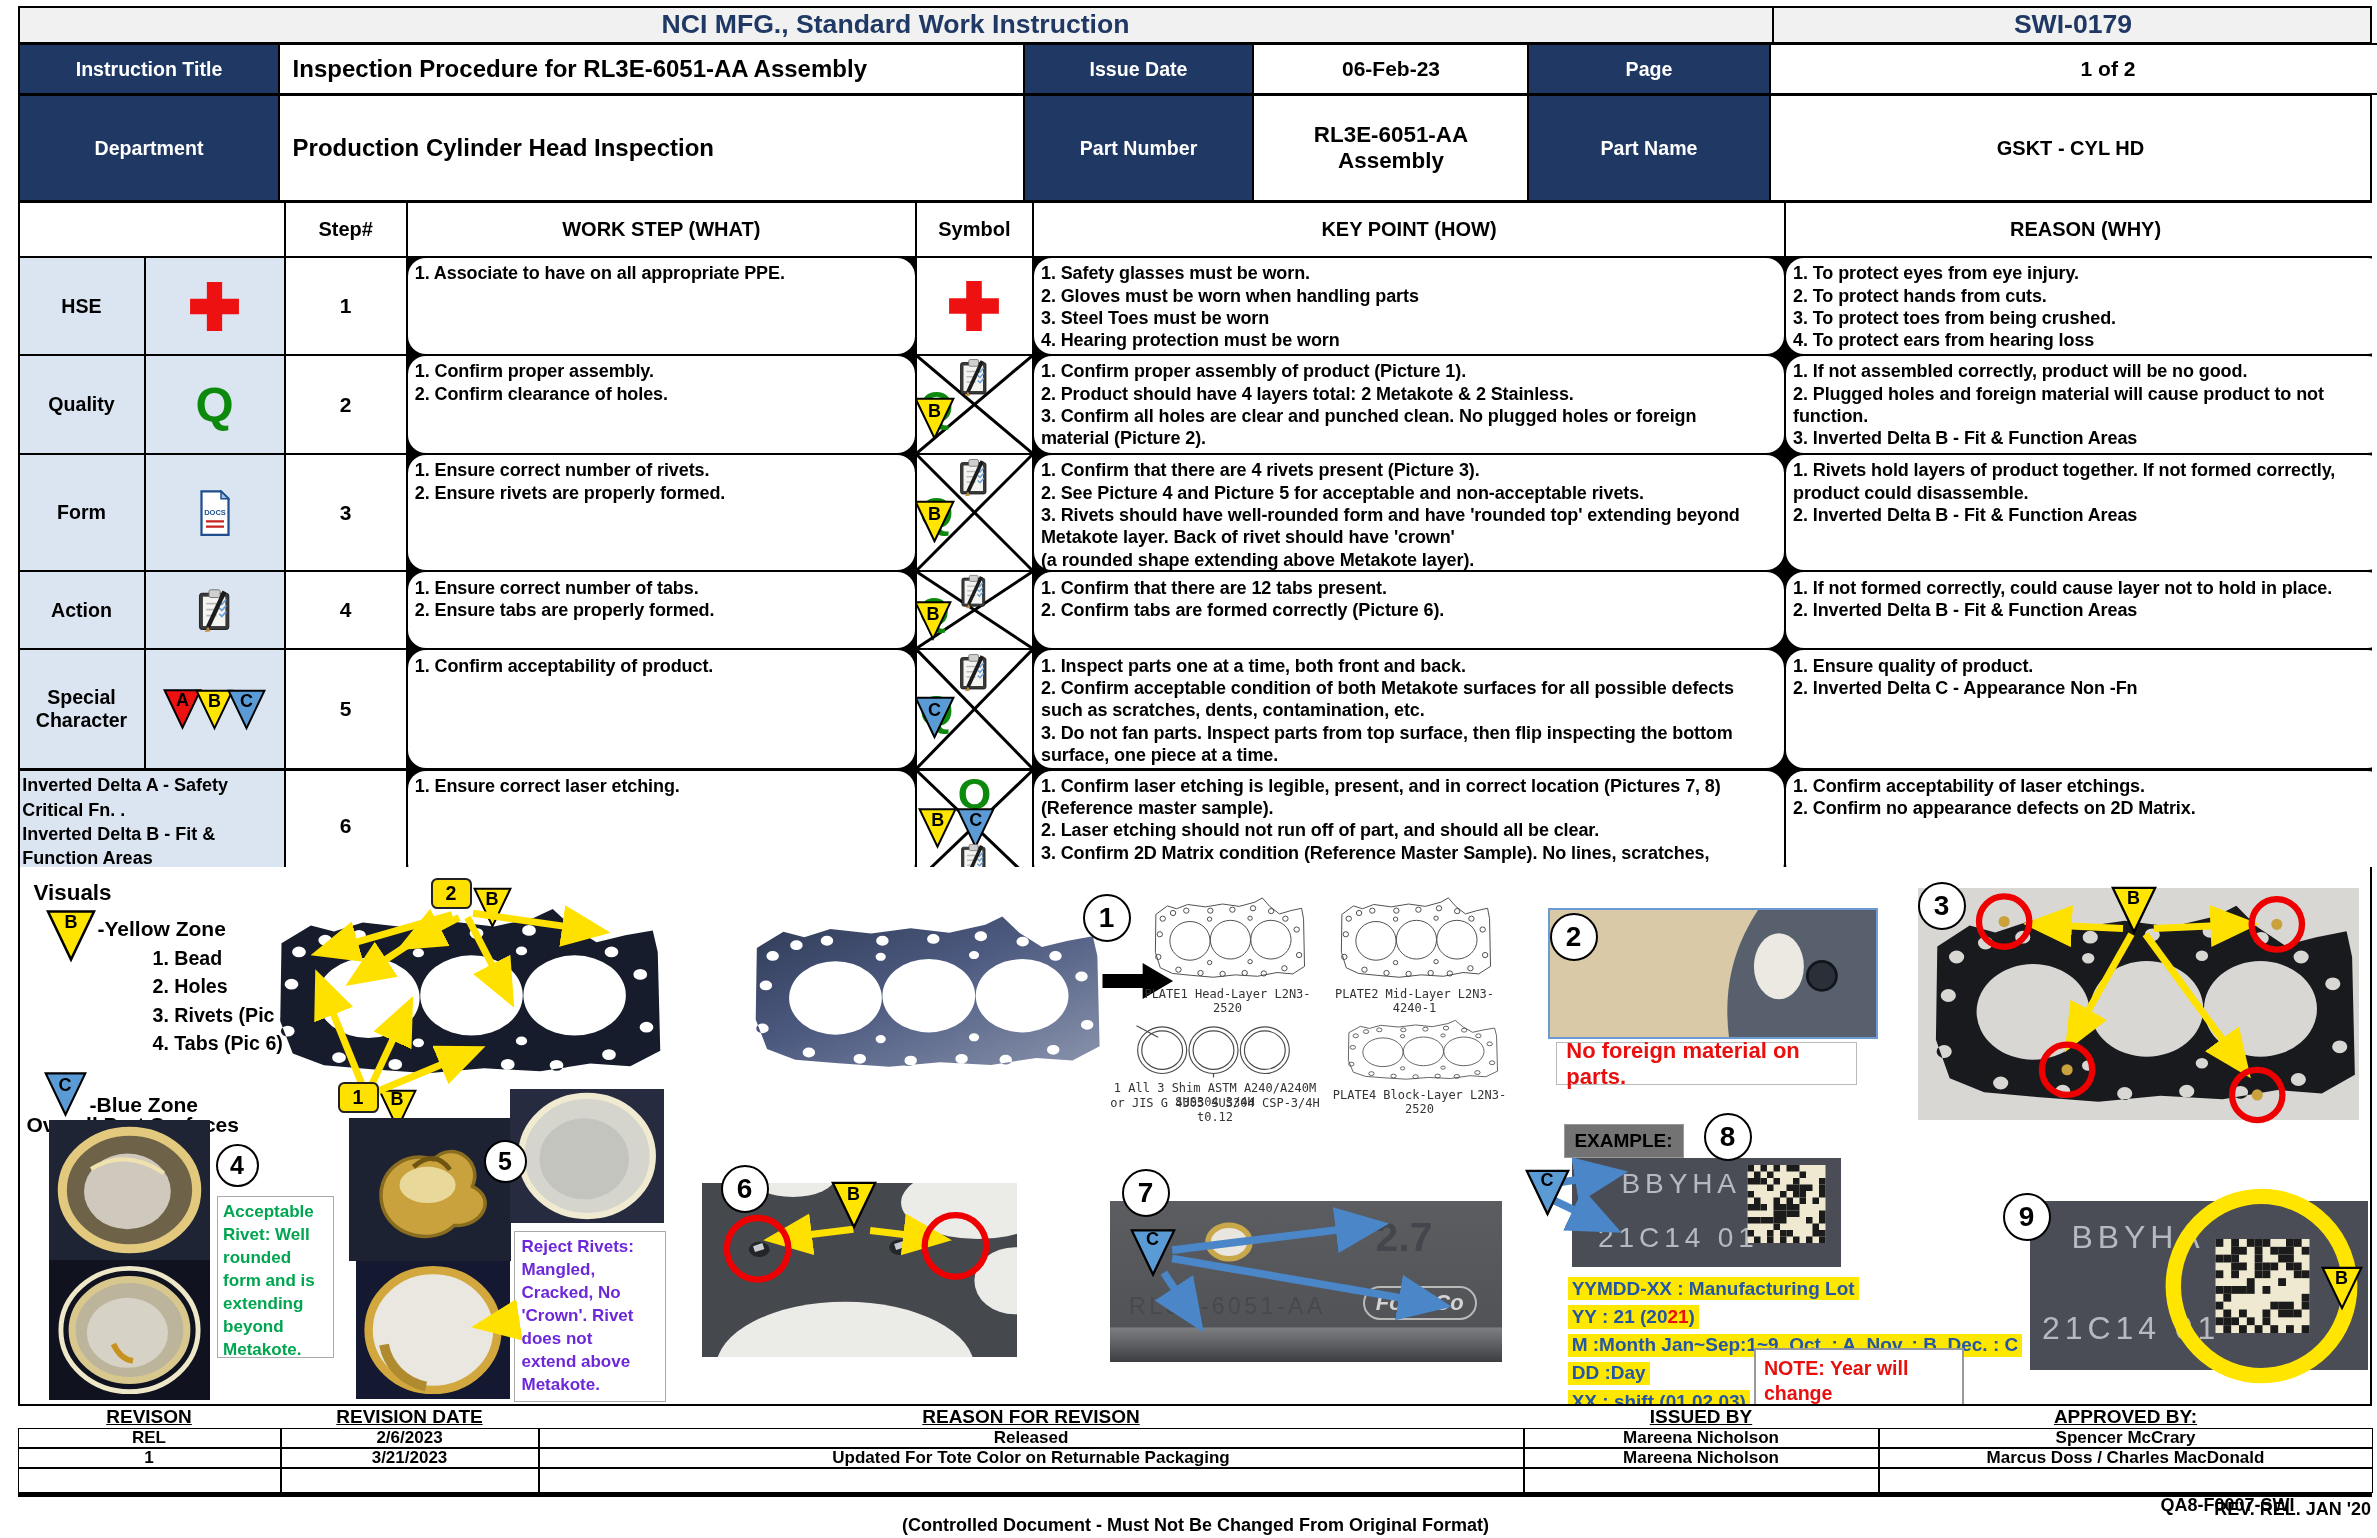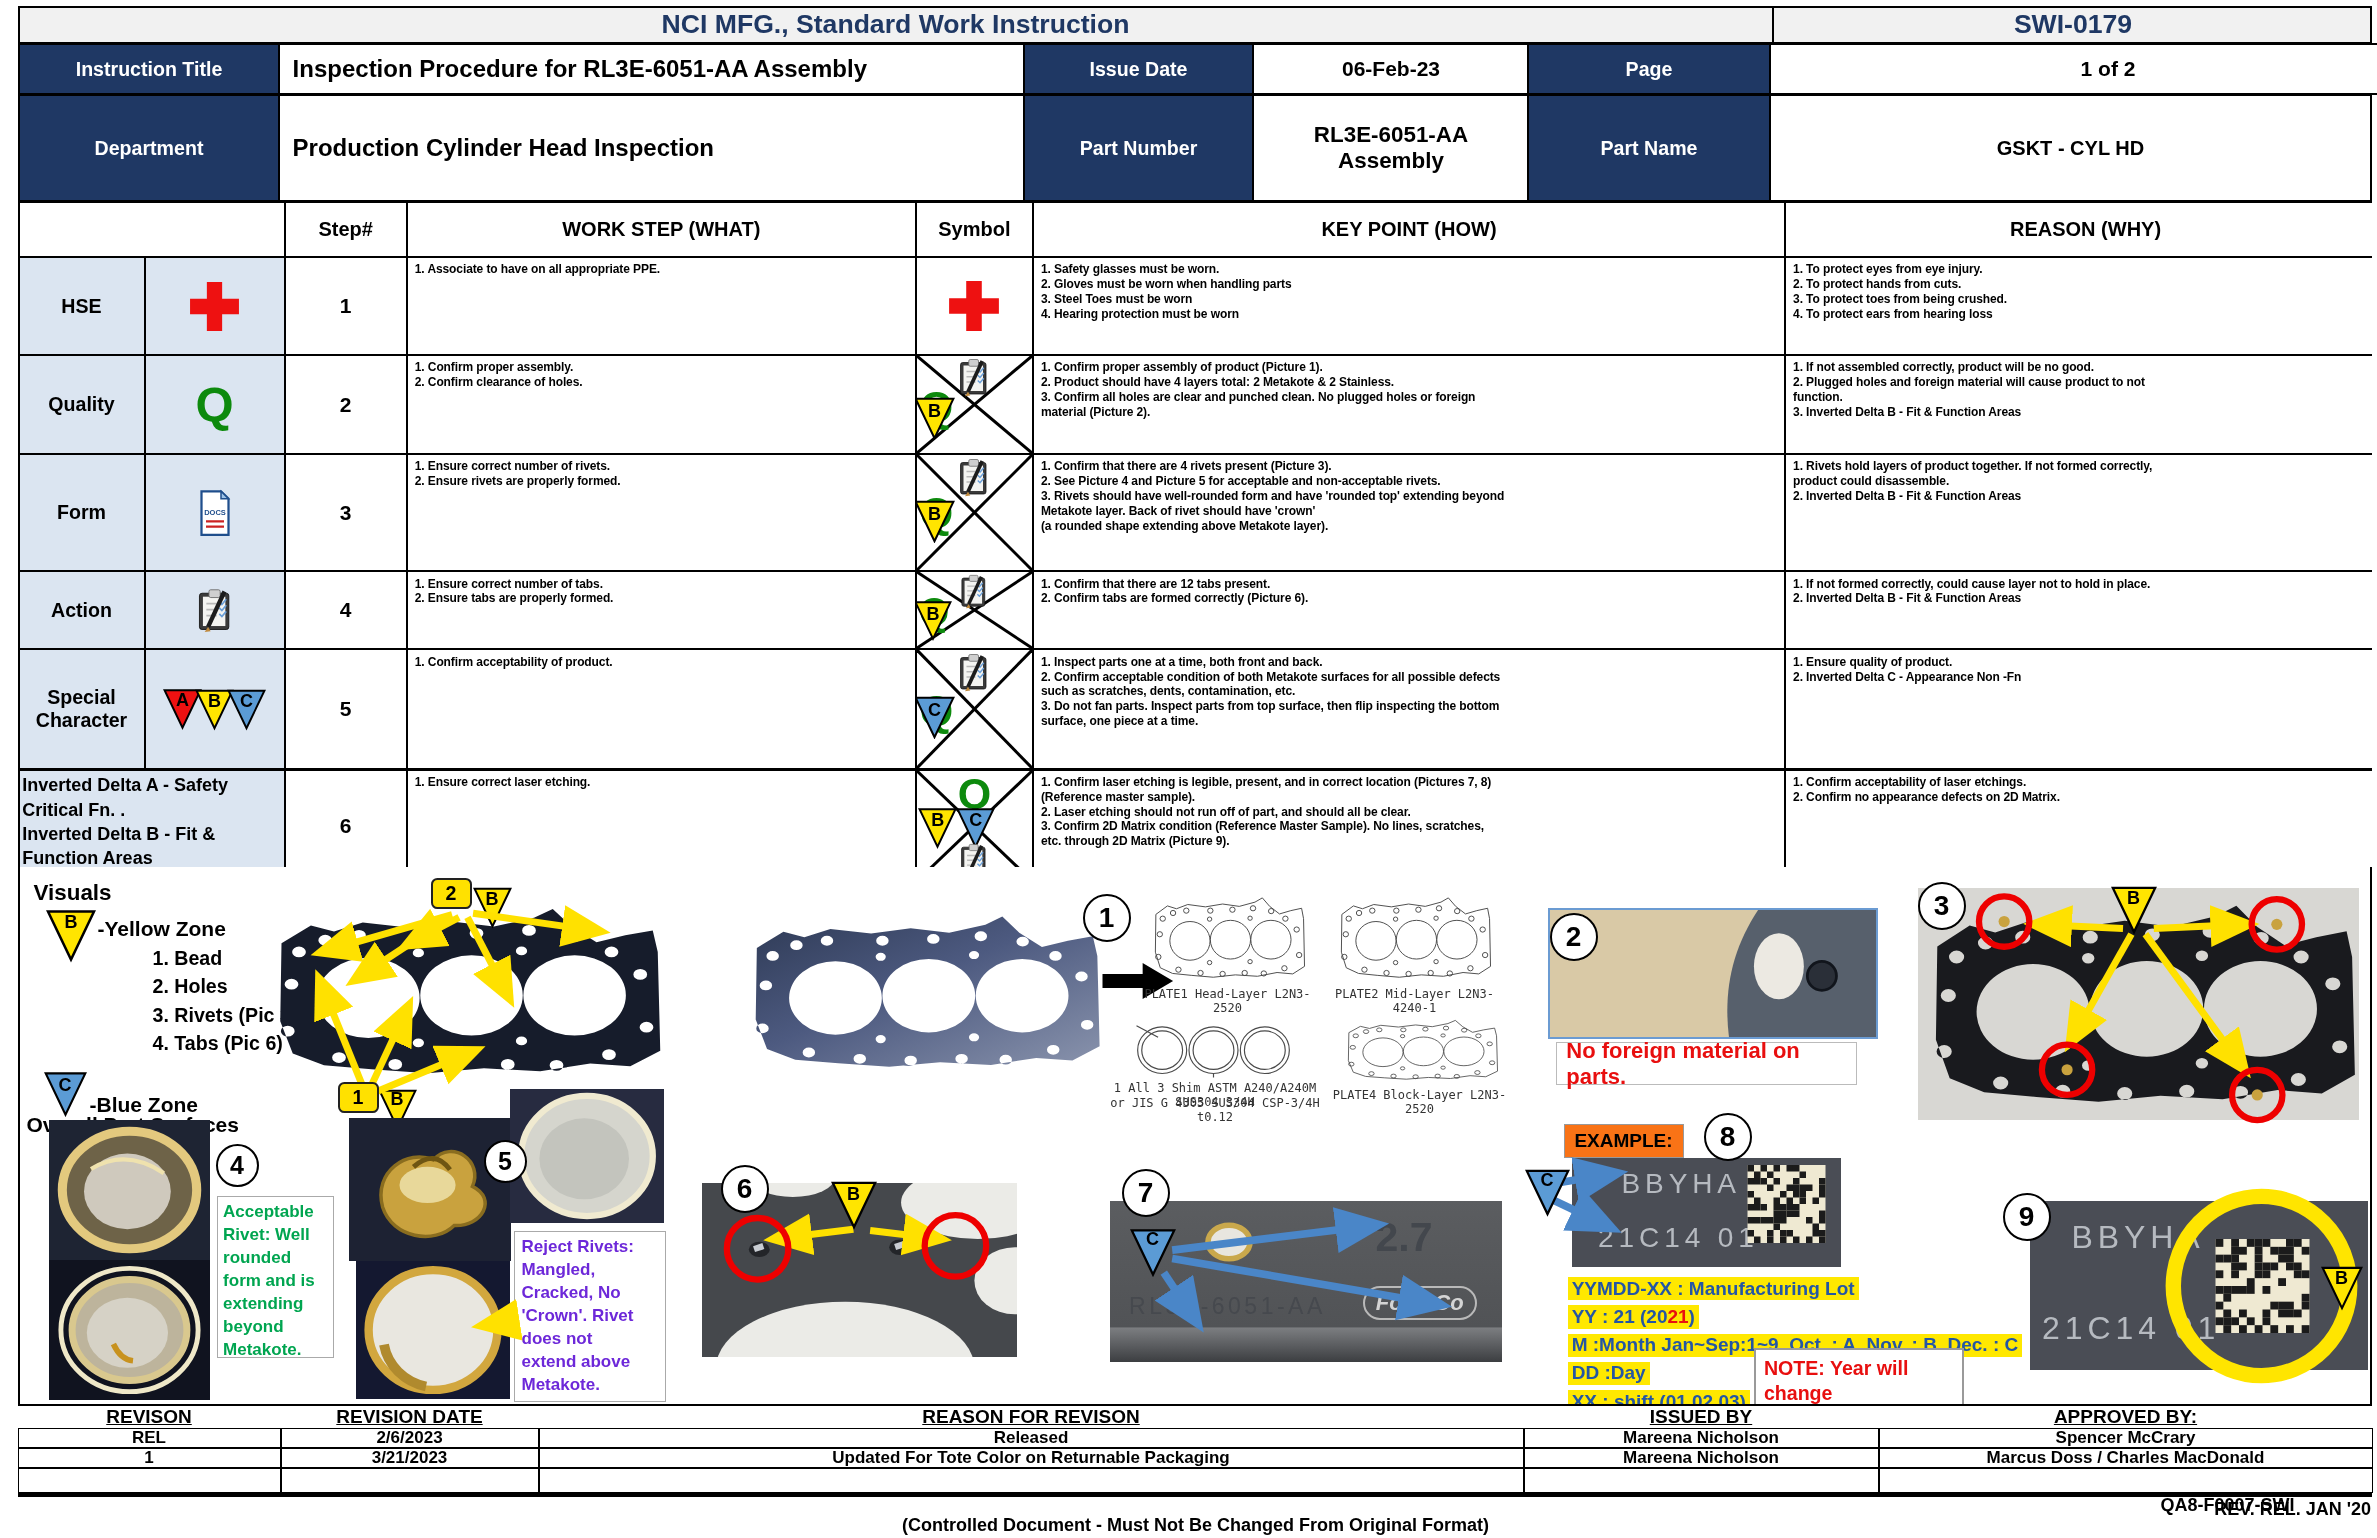--- a/index.html
+++ b/index.html
@@ -15,21 +15,21 @@
   #band .div{position:absolute;left:1752px;top:0;width:2.1px;height:100%;background:#000;}
   
   #wt{left:17.5px;top:201px;width:2354px;display:grid;
       grid-template-columns:124px 138px 120px 507px 115px 750px 599px;
       grid-template-rows:53px 96px 97px 115px 76px 118px 110px;
       border:2.8px solid #000;background:#000;grid-gap:2.1px;}
   #wt>div{background:#fff;box-sizing:border-box;position:relative;}
   .hdr{display:flex;align-items:center;justify-content:center;font-weight:bold;font-size:20px;background:#fff;}
   .keyc{background:#dbe5f1 !important;display:flex;align-items:center;justify-content:center;font-weight:bold;font-size:19.6px;text-align:center;}
   .stepc{display:flex;align-items:center;justify-content:center;font-weight:bold;font-size:21px;}
-  .txt{font-weight:bold;font-size:12px;line-height:1.24;padding:4.2px 7px;letter-spacing:-0.1px;}
+  .txt{font-weight:bold;font-size:18px;line-height:1.24;padding:4.2px 7px;letter-spacing:-0.1px;border-radius:18px;}
   .legendc{background:#dbe5f1 !important;font-weight:bold;font-size:18px;line-height:1.35;padding:2.8px 2.8px;}
   .symc{overflow:hidden;}
   .xl{position:absolute;left:0;top:0;width:100%;height:100%;}
   .xl line{stroke:#000;stroke-width:3px;vector-effect:non-scaling-stroke;}
   .qmark{position:absolute;color:#0d8a0d;font-weight:bold;font-size:43px;line-height:1;}
   .icon{position:absolute;}
   .delta{position:relative;display:inline-block;}
   .delta svg{width:100%;height:100%;display:block;}
   .delta .lt{position:absolute;left:0;top:8%;width:100%;text-align:center;font-weight:bold;font-style:normal;font-size:18px;color:#000;}
   
@@ -507,21 +507,21 @@
     <span class="vi" style="left:253px;top:85px;border:2.1px solid #b9b9b9;border-radius:17px;padding:2.1px 11.2px;color:#d4d4d4;font-style:italic;font-weight:bold;font-size:22px">FoMoCo</span>
   </div>
   <div class="circled vi" style="left:1102px;top:302px">7</div>
   <span class="delta vi" style="left:1110px;top:358px;width:46px;height:55px;z-index:7">
       <svg viewBox="0 0 100 104">
         <polygon points="4,4 96,4 50,100" fill="#5b9bd5" stroke="#000" stroke-width="5"></polygon>
       </svg>
       <i class="lt">C</i>
     </span>
 
-  <div class="vi" style="left:1544px;top:257px;width:120px;height:34px;background:#f97316;border:1.4px solid #999;display:flex;align-items:center;justify-content:center;font-weight:bold;font-size:19px">EXAMPLE:</div>
+  <div class="vi" style="left:1544px;top:257px;width:120px;height:34px;background:#737373;border:1.4px solid #999;display:flex;align-items:center;justify-content:center;font-weight:bold;font-size:19px">EXAMPLE:</div>
   <div class="circled vi" style="left:1684px;top:246px">8</div>
   <div class="vi" style="left:1552px;top:291px;width:269px;height:109px;background:#4a4d55">
     <span class="vi etch" style="left:50px;top:9.8px;font-size:28px">BBYHA</span>
     <span class="vi etch" style="left:26.6px;top:64px;font-size:28px">21C14 01</span>
     <svg class="vi dm" style="left:173px;top:7px" width="83" height="78" viewBox="0 0 100 100">
         <rect width="100" height="100" fill="#efe9d2"></rect>
         <g fill="#1b1b1b">
           <rect x="0.00" y="0.00" width="8.33" height="8.33"></rect>
           <rect x="16.67" y="0.00" width="8.33" height="8.33"></rect>
           <rect x="33.33" y="0.00" width="8.33" height="8.33"></rect>

